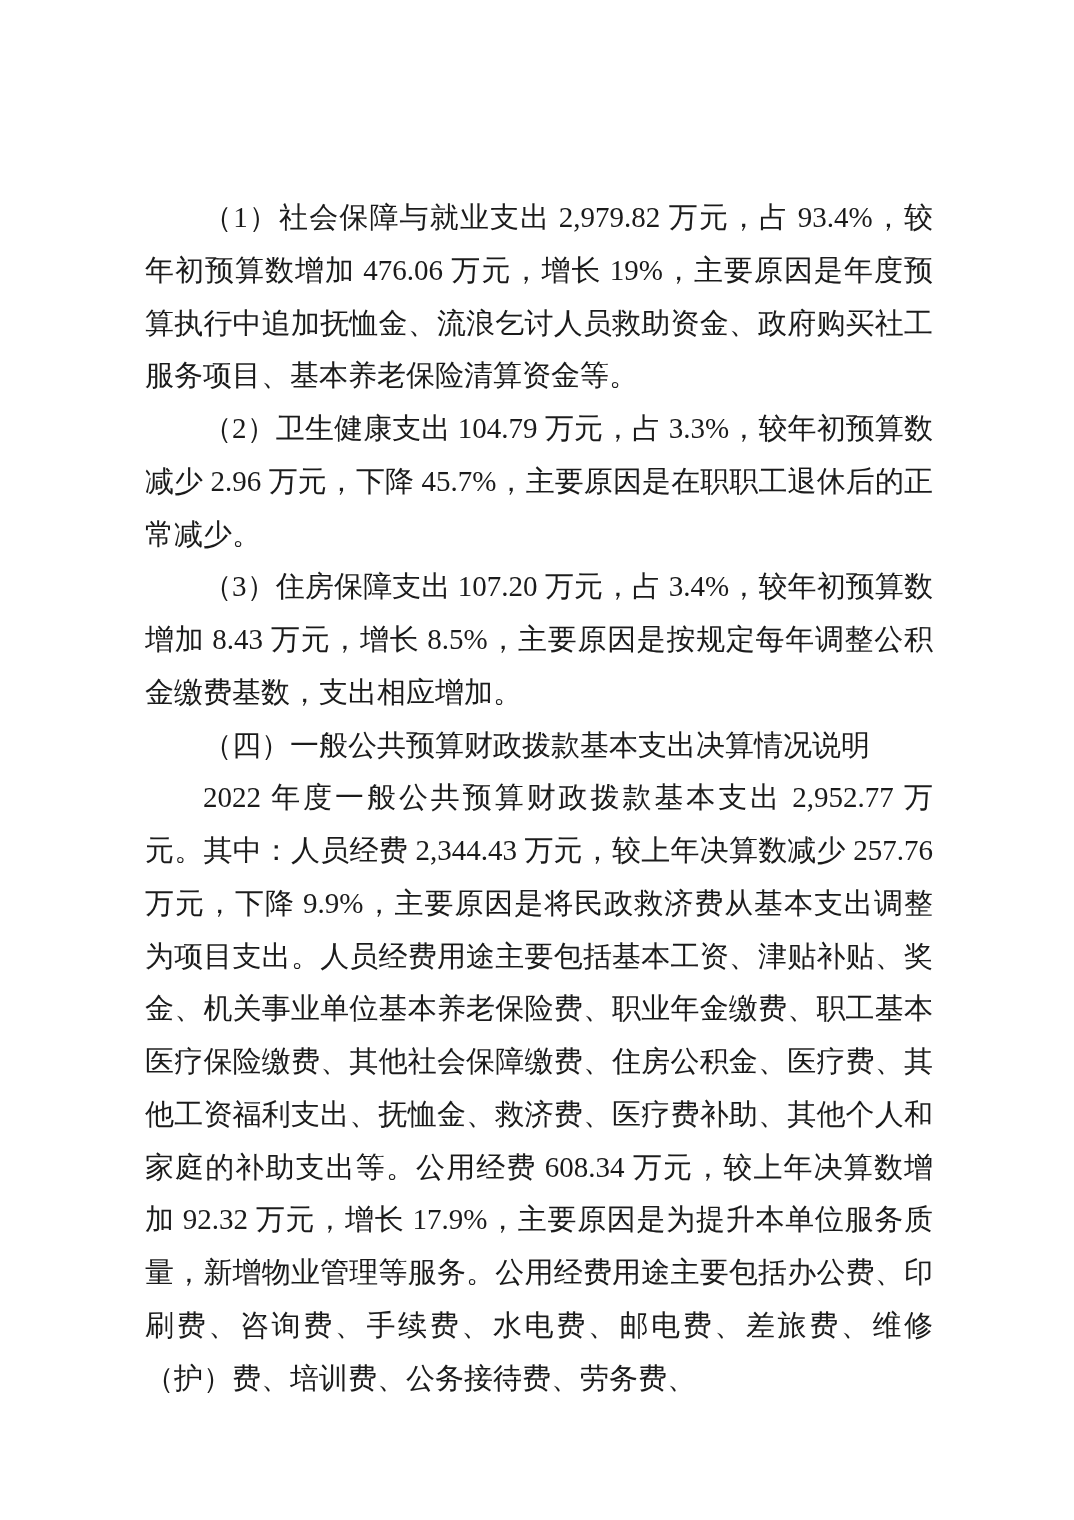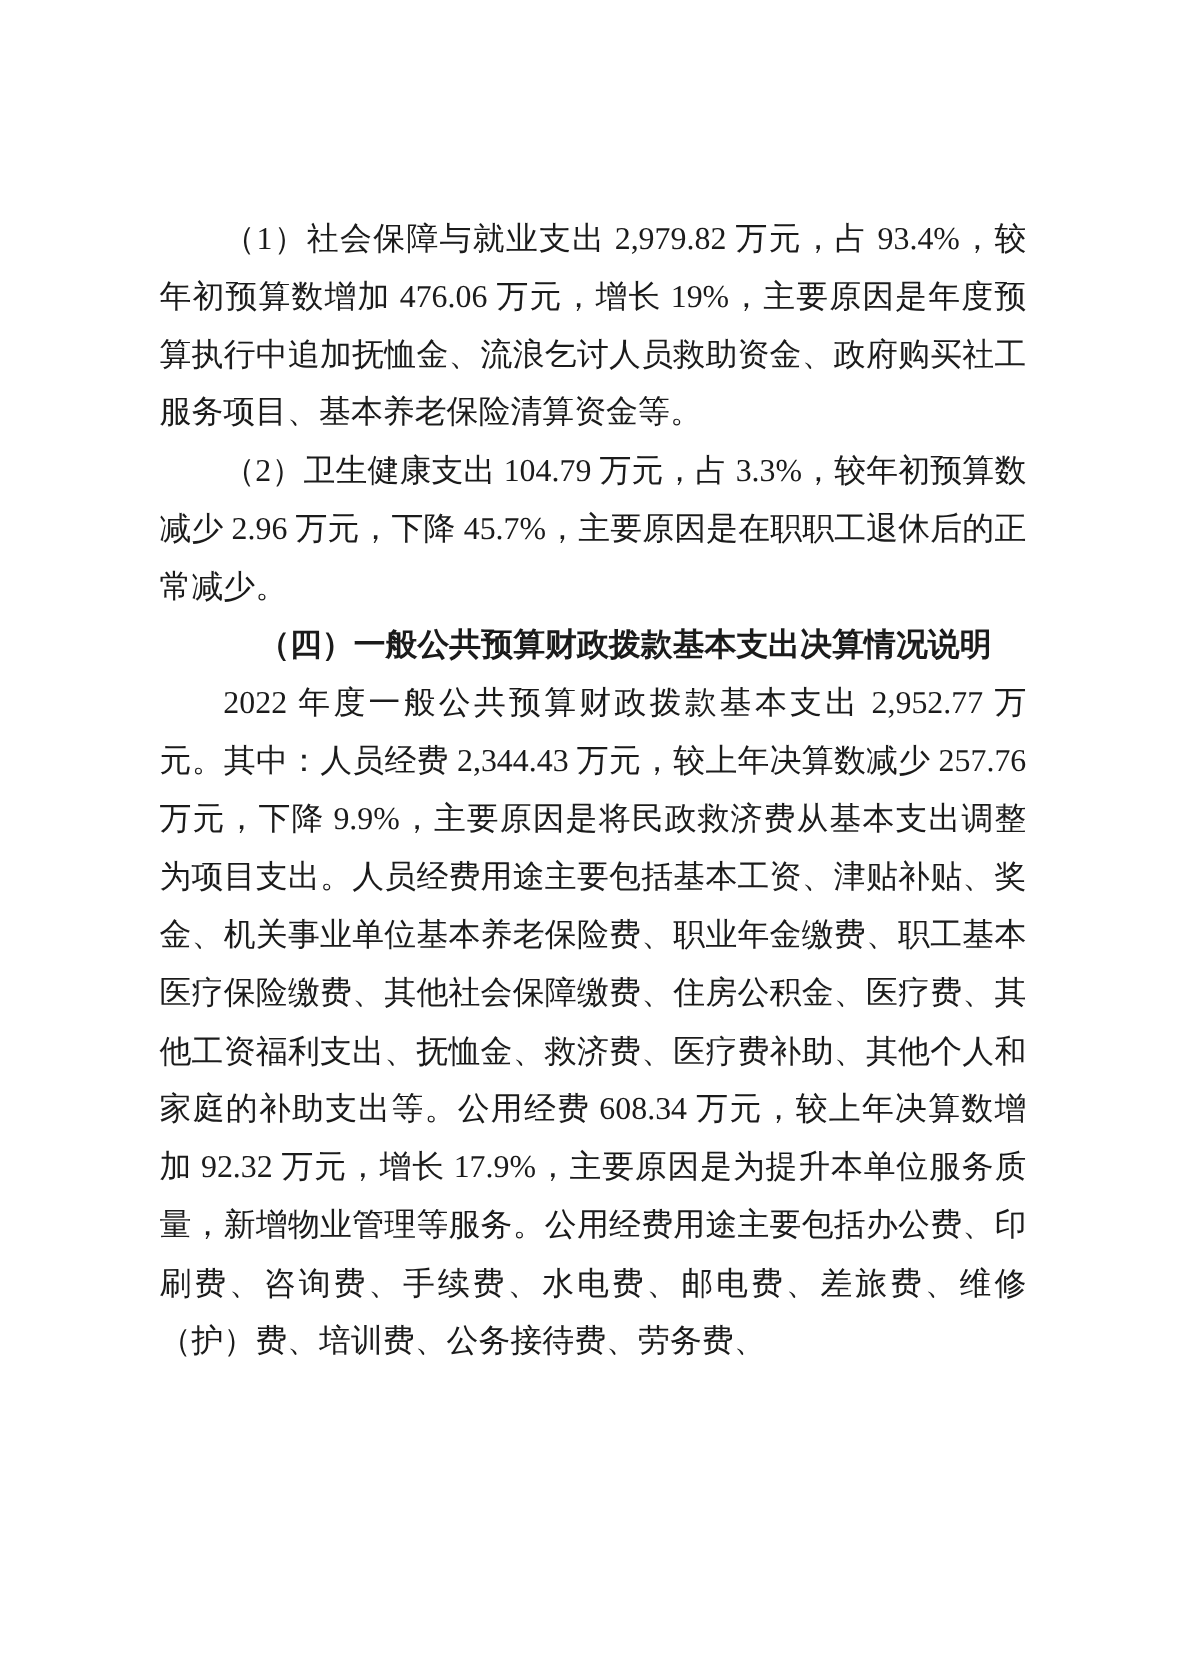--- a/index.html
+++ b/index.html
@@ -28,27 +28,28 @@
     font-family: "Liberation Serif", "DejaVu Serif", serif;
     font-size: 29px;
     line-height: 52.75px;
     color: #1b1b1b;
     text-align: justify;
     text-indent: 2em;
     font-weight: normal;
     word-break: break-all;
   }
   .para.heading {
-    font-weight: bold;
-    text-align: center;
+    font-weight: normal;
+    text-align: left;
   }
 </style>
 </head>
 <body>
 
 <div class="page">
   <div class="doc-body">
     <p class="para">（1）社会保障与就业支出 2,979.82 万元，占 93.4%，较年初预算数增加 476.06 万元，增长 19%，主要原因是年度预算执行中追加抚恤金、流浪乞讨人员救助资金、政府购买社工服务项目、基本养老保险清算资金等。</p>
     <p class="para">（2）卫生健康支出 104.79 万元，占 3.3%，较年初预算数减少 2.96 万元，下降 45.7%，主要原因是在职职工退休后的正常减少。</p>
+    <p class="para">（3）住房保障支出 107.20 万元，占 3.4%，较年初预算数增加 8.43 万元，增长 8.5%，主要原因是按规定每年调整公积金缴费基数，支出相应增加。</p>
     <h3 class="para heading">（四）一般公共预算财政拨款基本支出决算情况说明</h3>
     <p class="para">2022 年度一般公共预算财政拨款基本支出 2,952.77 万元。其中：人员经费 2,344.43 万元，较上年决算数减少 257.76 万元，下降 9.9%，主要原因是将民政救济费从基本支出调整为项目支出。人员经费用途主要包括基本工资、津贴补贴、奖金、机关事业单位基本养老保险费、职业年金缴费、职工基本医疗保险缴费、其他社会保障缴费、住房公积金、医疗费、其他工资福利支出、抚恤金、救济费、医疗费补助、其他个人和家庭的补助支出等。公用经费 608.34 万元，较上年决算数增加 92.32 万元，增长 17.9%，主要原因是为提升本单位服务质量，新增物业管理等服务。公用经费用途主要包括办公费、印刷费、咨询费、手续费、水电费、邮电费、差旅费、维修（护）费、培训费、公务接待费、劳务费、</p>
   </div>
 </div>
 
 </body></html>

